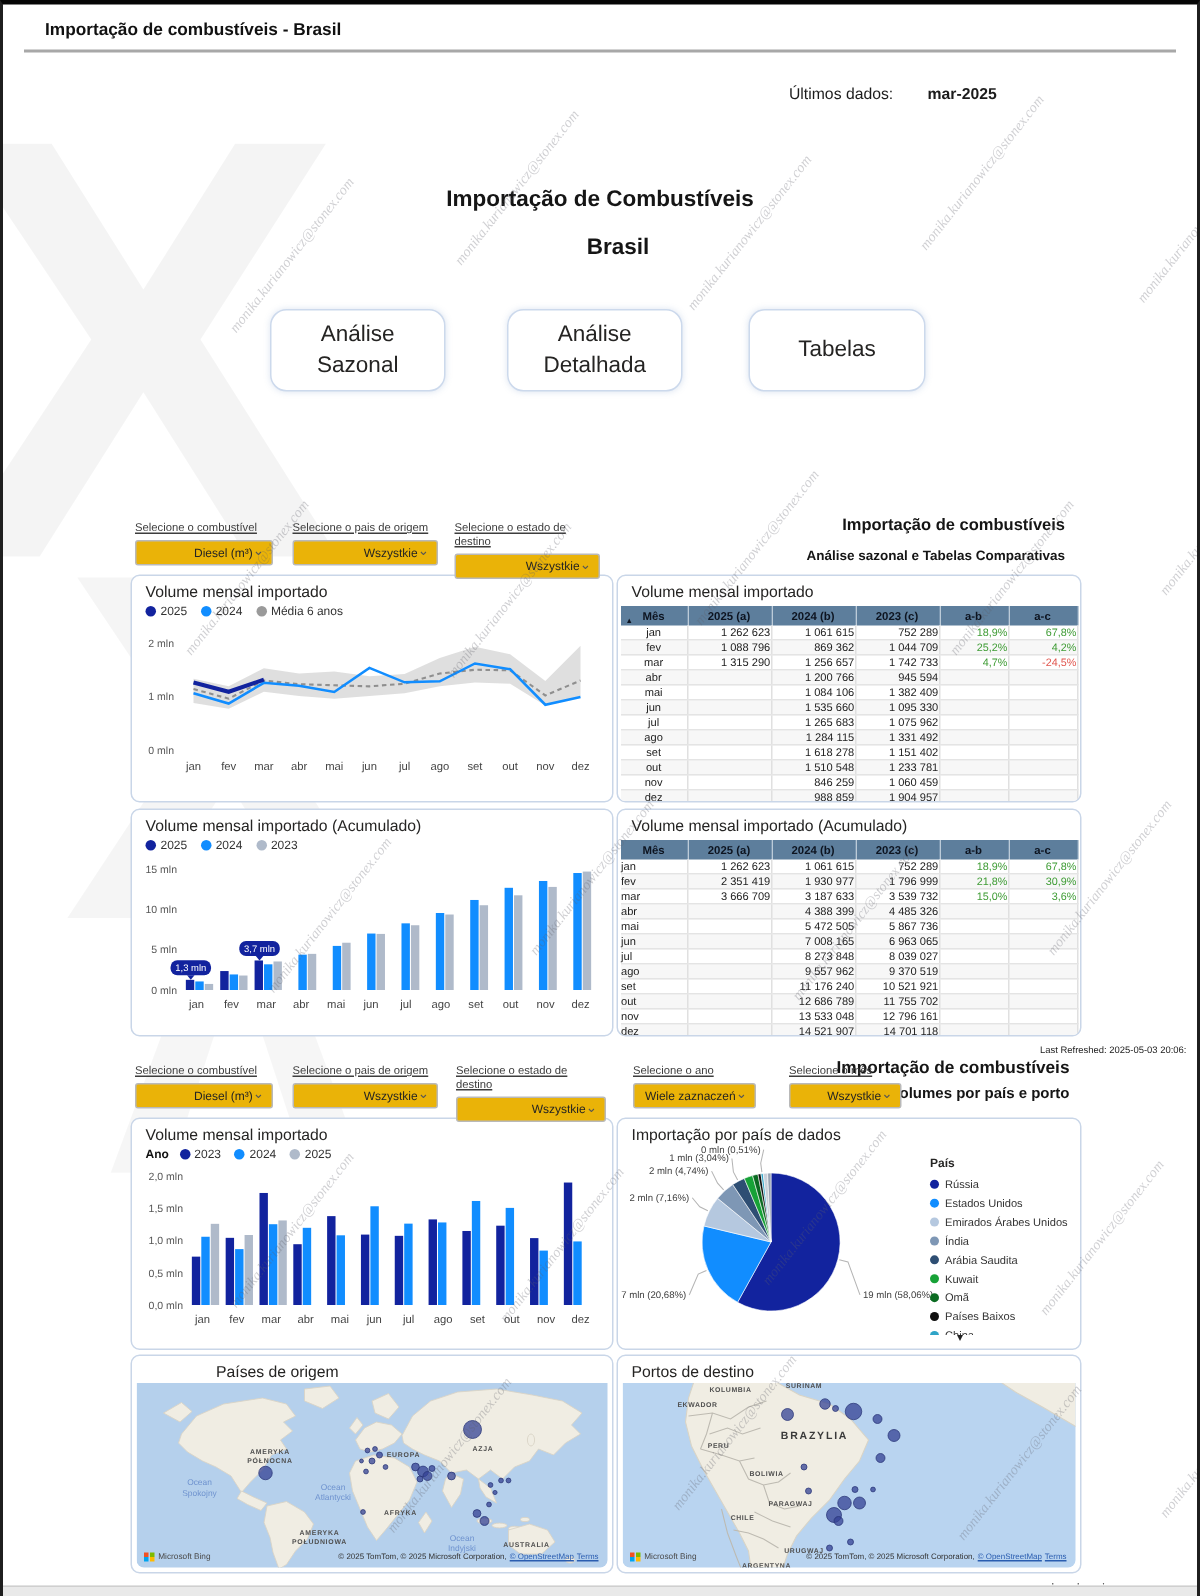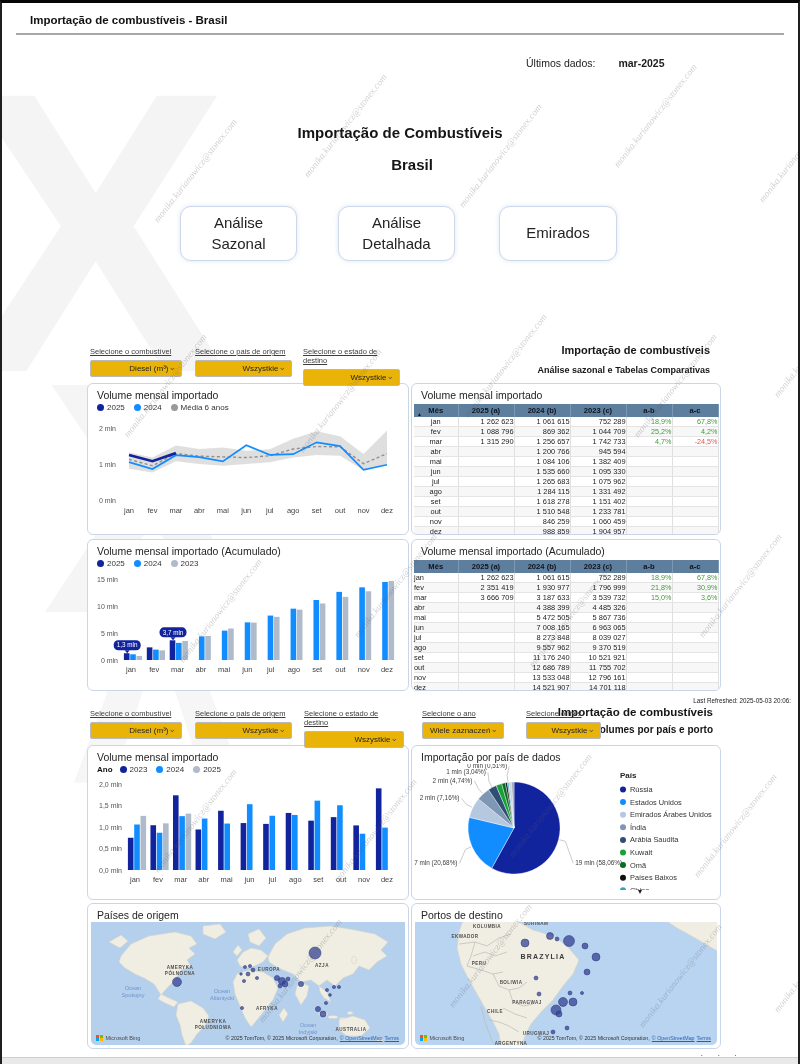--- a/index.html
+++ b/index.html
@@ -104,21 +104,21 @@
 
   <div class="nav-btn" style="left:178px; width:117px;">
     <span>Análise</span>
     <span>Sazonal</span>
   </div>
   <div class="nav-btn" style="left:336px; width:117px;">
     <span>Análise</span>
     <span>Detalhada</span>
   </div>
   <div class="nav-btn" style="left:497px; width:118px;">
-    <span>Emirados</span>
+    <span>Tabelas</span>
   </div>
 
   <div class="filters" id="s1-filters" style="left:88px; top:344px;">
       <div class="filter" style="width: 92px; margin-right: 13px;">
         <div class="filter-label">Selecione o combustível</div>
         <div class="filter-box">
           <span>Diesel (m³)</span>
           <span class="chev">⌄</span>
         </div>
       </div>
@@ -650,21 +650,21 @@
           <text x="218" y="116.2" font-size="7.4" fill="#333">Países Baixos</text>
         </g>
         <g>
           <circle cx="211" cy="126.30000000000001" r="3" fill="#2FA4C7"></circle>
           <text x="218" y="128.8" font-size="7.4" fill="#333">China</text>
         </g>
       </svg>
     <div class="pie-scroll">▾</div>
   </div>
 
-  <div class="card" style="left:85px; top:900px; width:322px; height:146px;">
+  <div class="card" style="left:85px; top:900px; width:322px; height:146px;padding-left:47px;">
     <h3>Países de origem</h3>
     <div class="map-wrap">
       <svg id="sv-map1" width="316" height="125" viewBox="0 0 316 125">
         <rect x="0" y="0" width="316" height="125" fill="#b5d0ec"></rect>
         <g fill="#f0ede3" stroke="#d9d4c6" stroke-width="0.6">
           <path d="M18,20 L30,13 L37,19 L29,26 Z"></path>
           <path d="M112,4 L129,2 L135,10 L124,17 L112,12 Z"></path>
           <path d="M30,34 L40,22 L58,14 L84,10 L100,14 L106,22 L98,26 L104,32 L96,38 L100,44 L90,48 L84,58 L76,66 L70,73 L63,62 L53,56 L44,52 L34,46 L28,40 Z"></path>
           <path d="M70,72 L78,76 L87,80 L83,85 L74,81 L67,77 Z"></path>
           <path d="M87,82 L100,79 L112,86 L118,94 L114,104 L106,112 L100,121 L95,124 L91,113 L89,103 L85,93 Z"></path>

